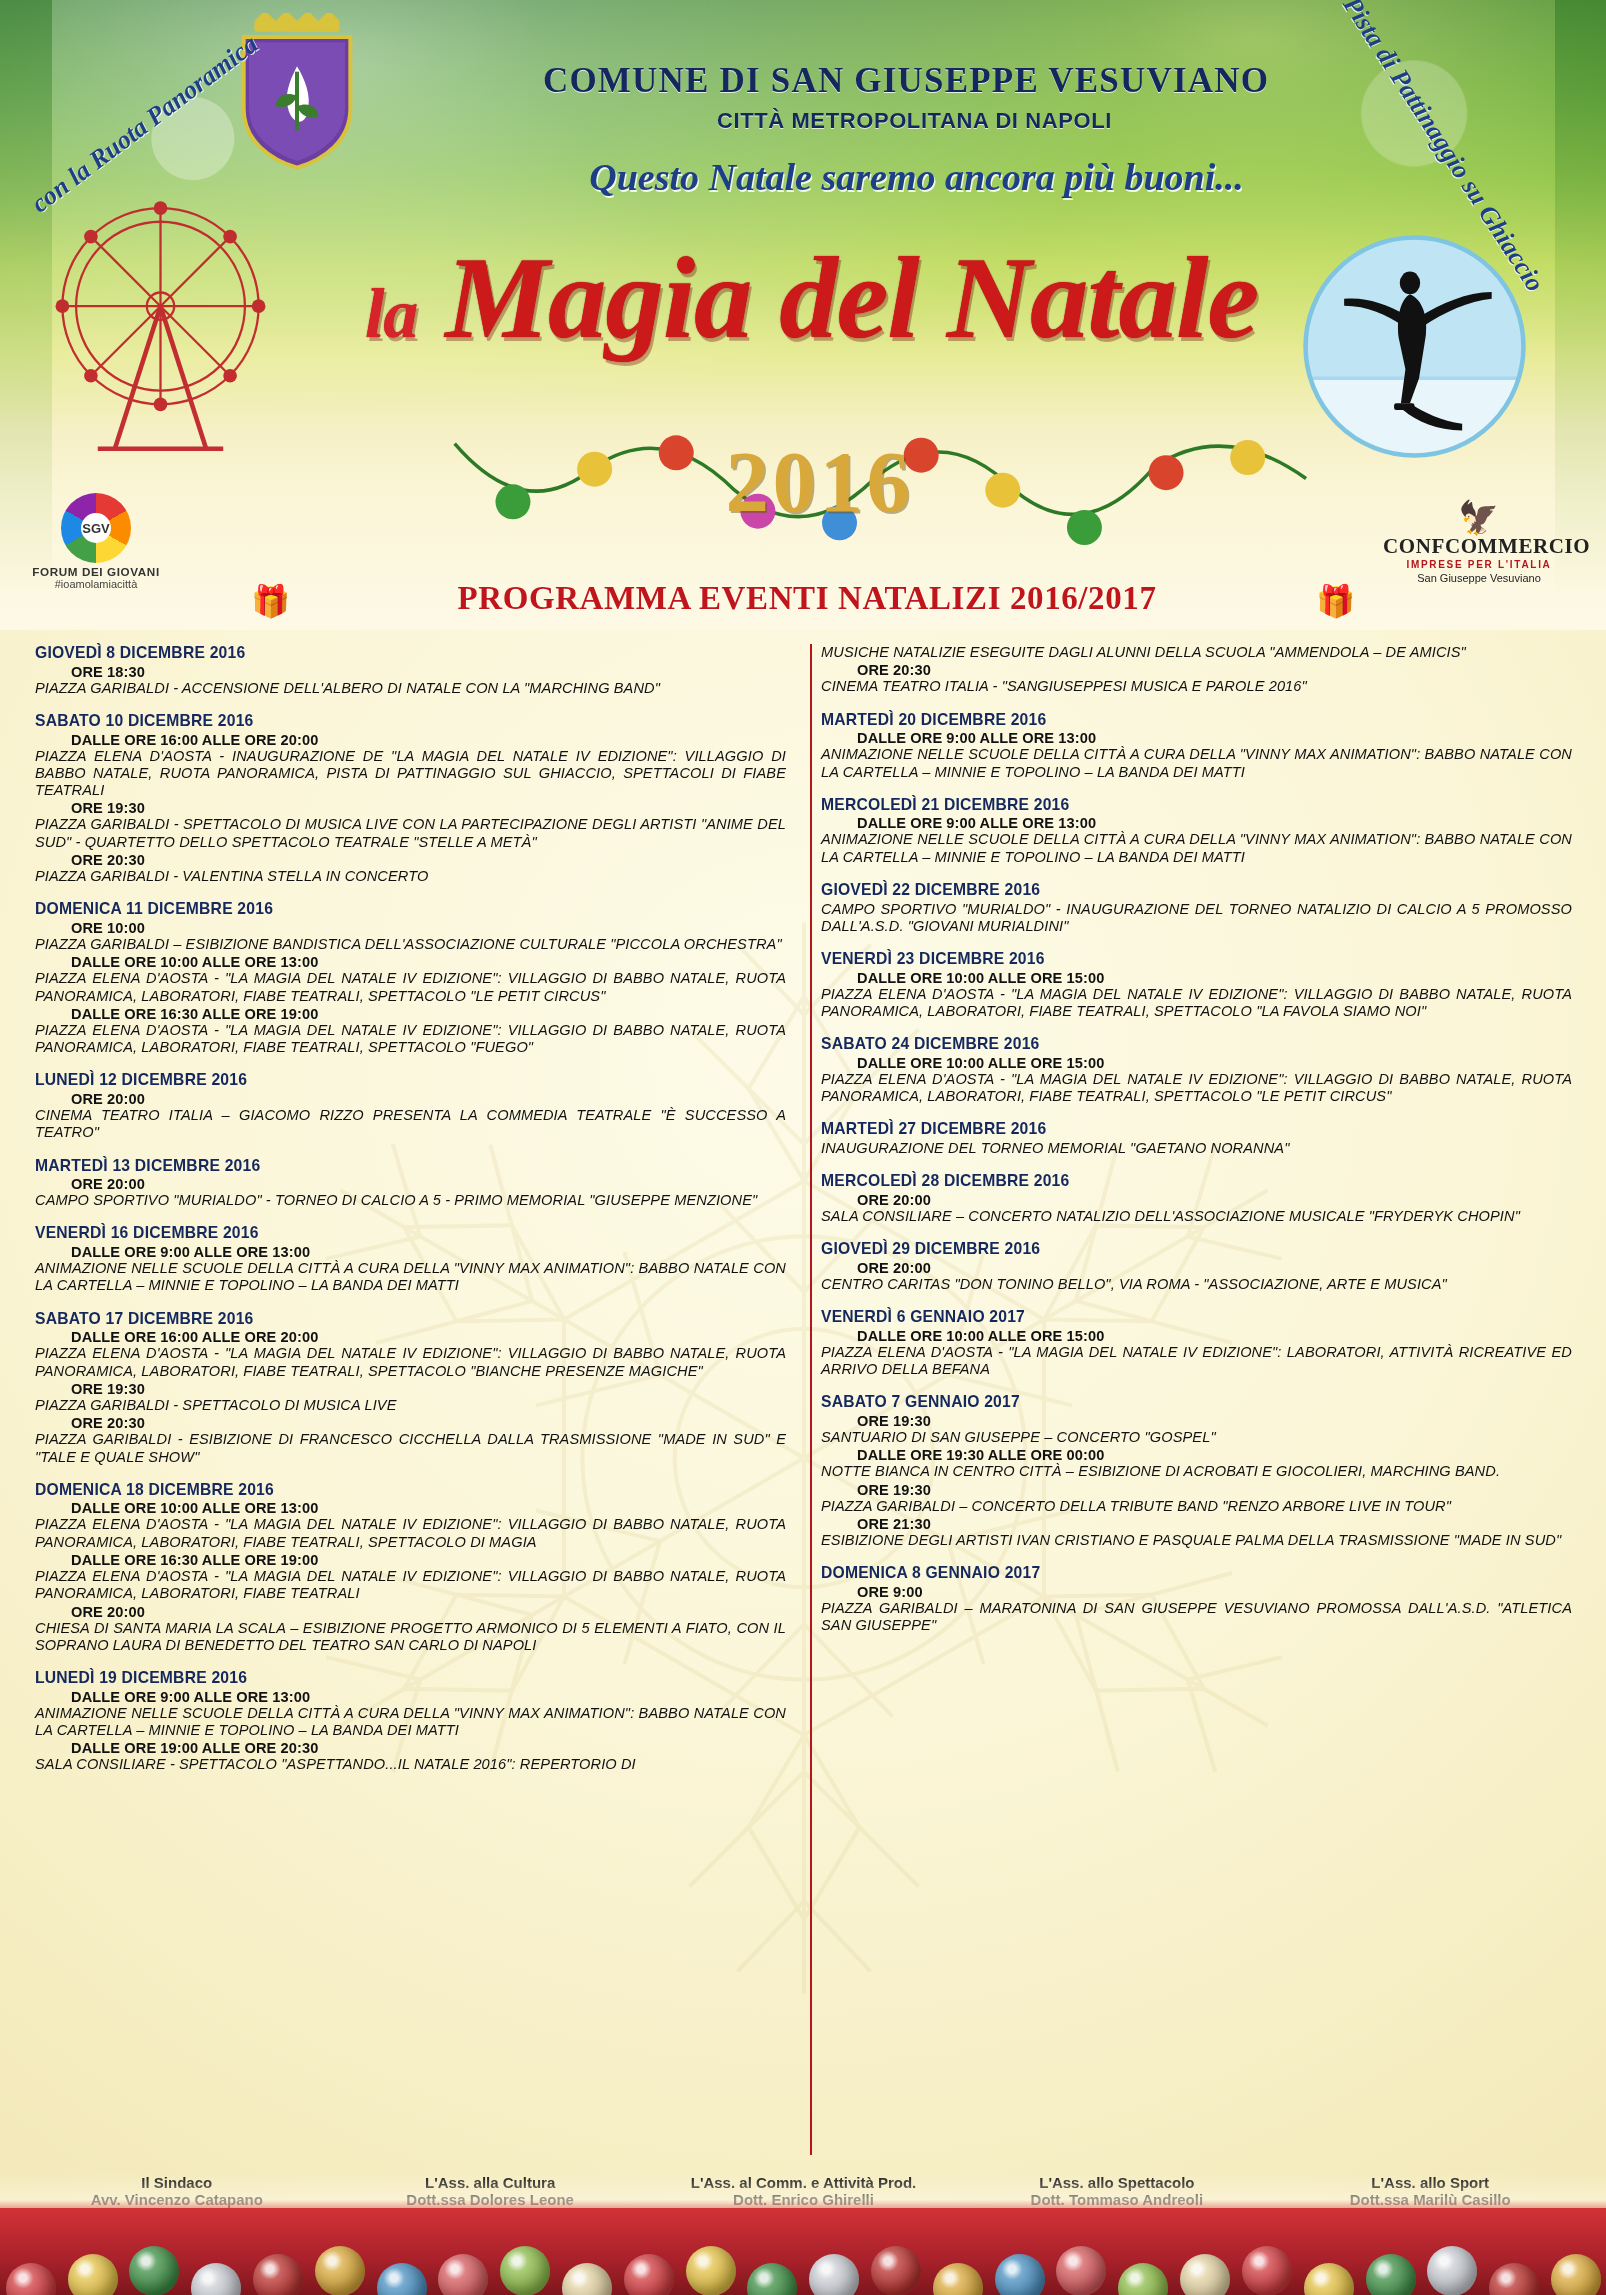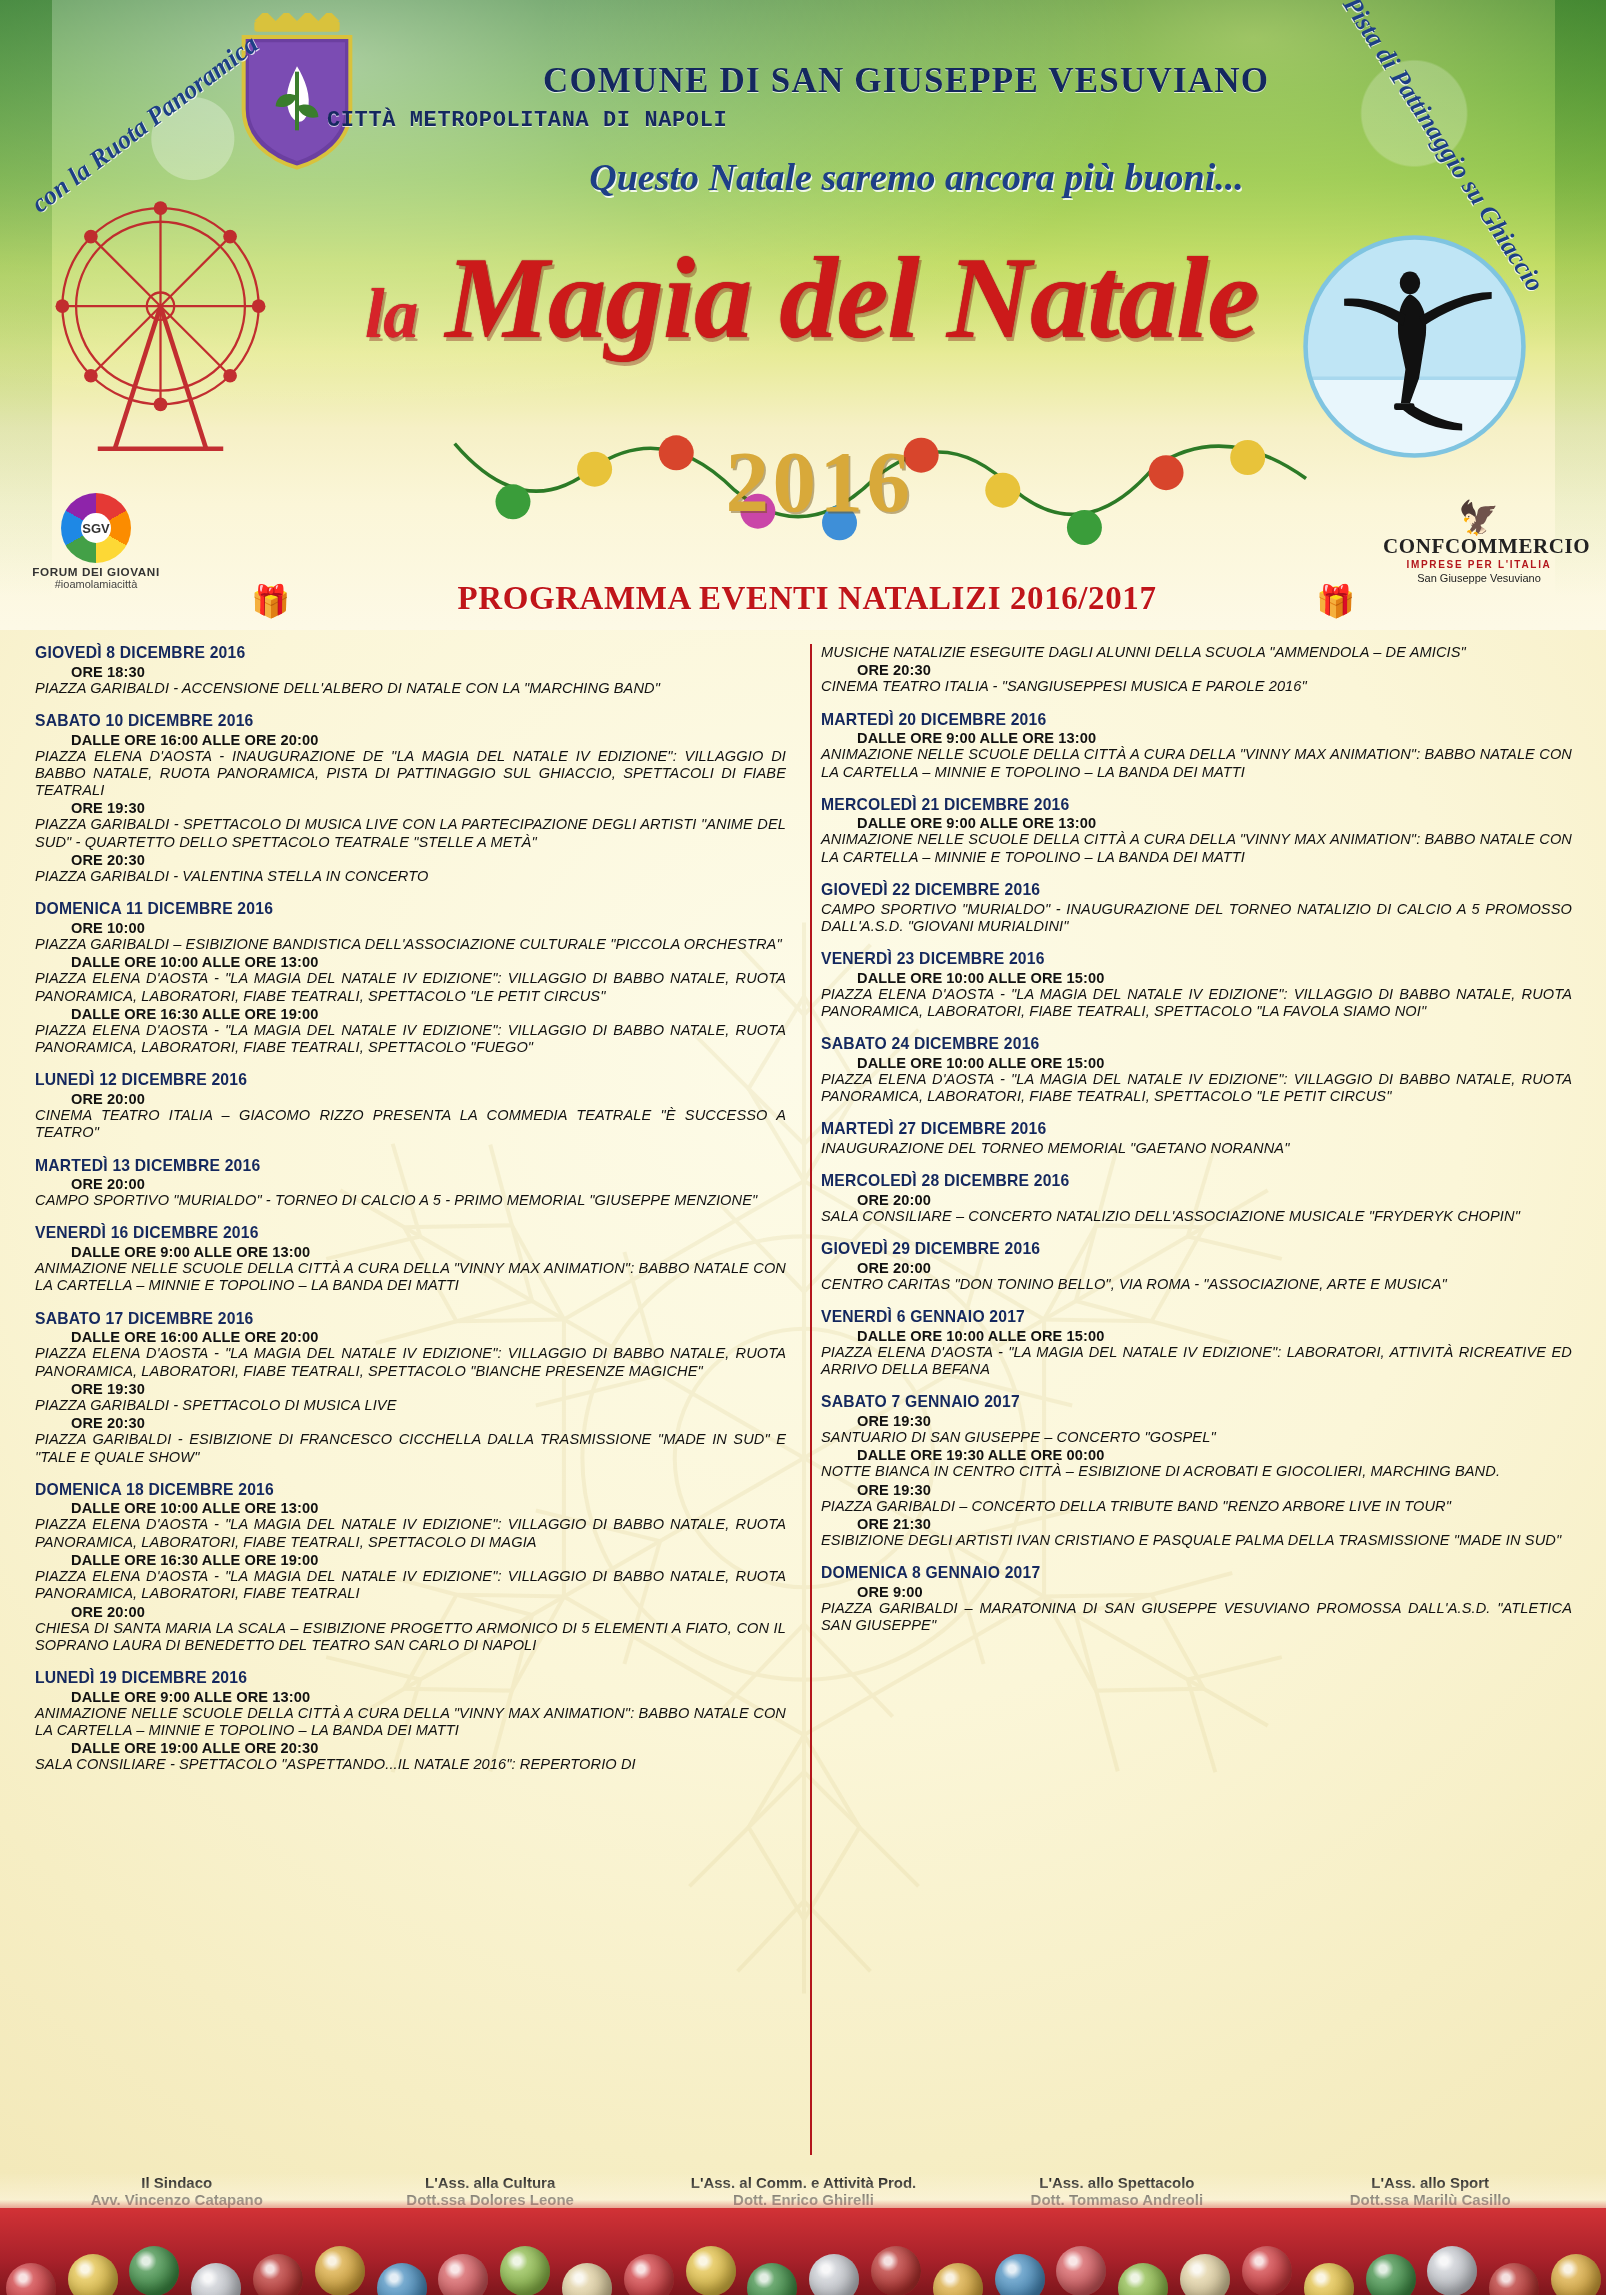--- a/index.html
+++ b/index.html
@@ -85,22 +85,22 @@
     text-align:center;
     font-family:"Liberation Serif", serif;
     font-weight:bold;
     font-size:35px;
     letter-spacing:1.2px;
     color:#14285e;
     text-shadow: 0 1.2px 0 rgba(255,255,255,.75);
   }
   .comune-sub {
     position:absolute; top:108px; left:327px; right:105px;
-    text-align:left;
-    font-family:Liberation Mono, monospace;
+    text-align:center;
+    font-family:Liberation Sans, sans-serif;
     font-weight:bold;
     font-size:22px;
     letter-spacing:0.6px;
     color:#14285e;
     text-shadow: 0 1.2px 0 rgba(255,255,255,.7);
   }
   .tagline {
     position:absolute; top:155px; left:280px; right:54px;
     text-align:center;
     font-family:"Liberation Serif", serif;

